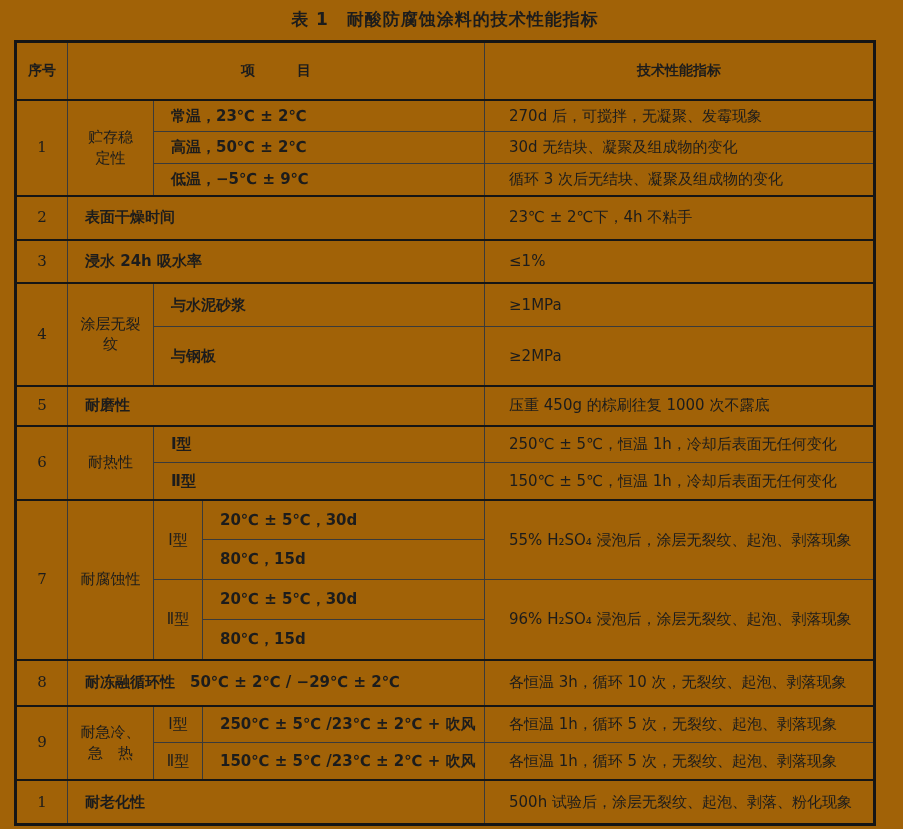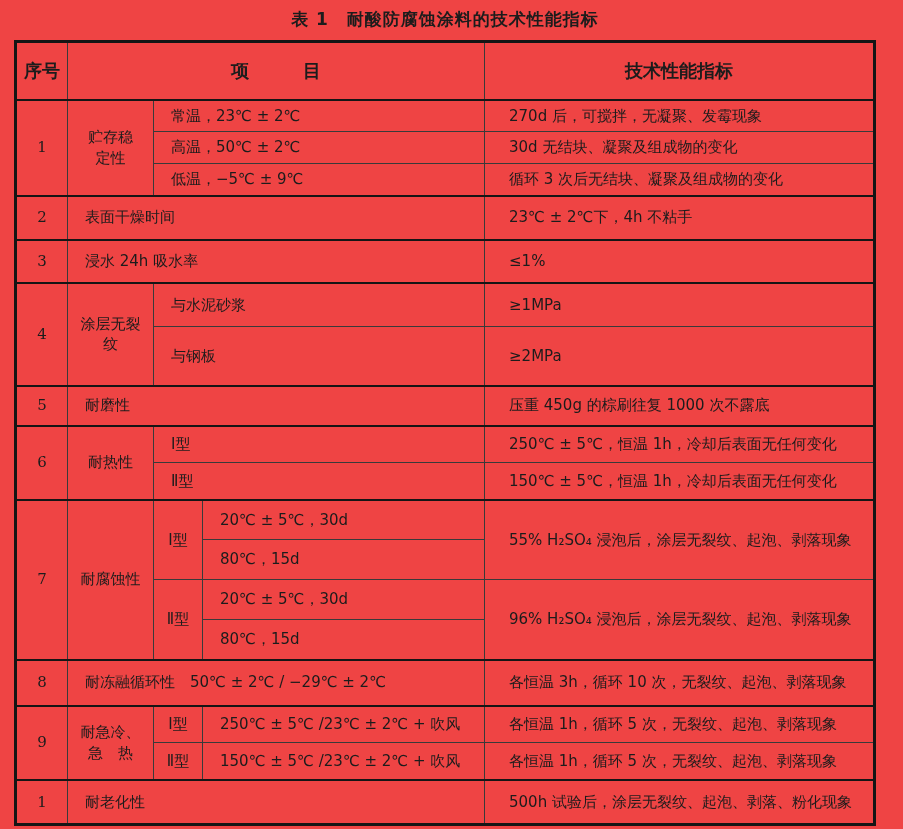--- a/index.html
+++ b/index.html
@@ -1,44 +1,44 @@
 <!DOCTYPE html>
 <html><head>
 <meta charset="utf-8">
 <style>
   html,body{margin:0;padding:0;background:#ffffff;}
   .page{
     width:903px;height:829px;box-sizing:border-box;
-    background:#ef4444;color:#1c1c1c;
+    background:#a16207;color:#1c1c1c;
     font-family:"DejaVu Sans","Liberation Sans",sans-serif;
     padding:5px 27px 0 14px;overflow:hidden;position:relative;
   }
   .title{
     text-align:center;font-weight:bold;font-size:17px;
     letter-spacing:1px;padding:3px 0 9px 0;
   }
   table.spec{
     width:100%;border-collapse:collapse;table-layout:fixed;
     border:3px solid #151515;
   }
   th,td{
     border:1.2px solid #3a3a3a;
     font-size:15px;line-height:1.35;
     padding:3px 6px;box-sizing:border-box;overflow:hidden;
     vertical-align:middle;
   }
   thead th{
     height:58px;font-weight:bold;text-align:center;
-    border-bottom:2.2px solid #151515;font-size:18px;
+    border-bottom:2.2px solid #151515;font-size:14px;
   }
   tr.g > td{border-top:2.2px solid #151515;}
   td.num{text-align:center;font-family:"DejaVu Serif","Liberation Serif",serif;}
   td.name{text-align:center;white-space:pre-line;}
   td.type{text-align:center;}
-  td.cond{text-align:left;padding-left:17px;white-space:pre-wrap;}
+  td.cond{text-align:left;padding-left:17px;white-space:pre-wrap;font-weight:bold;}
   td.ind{text-align:left;padding-left:24px;}
 </style>
 </head>
 <body>
 
 <div class="page">
   <div class="title">表 1　耐酸防腐蚀涂料的技术性能指标</div>
 
   <table class="spec">
     <colgroup>

